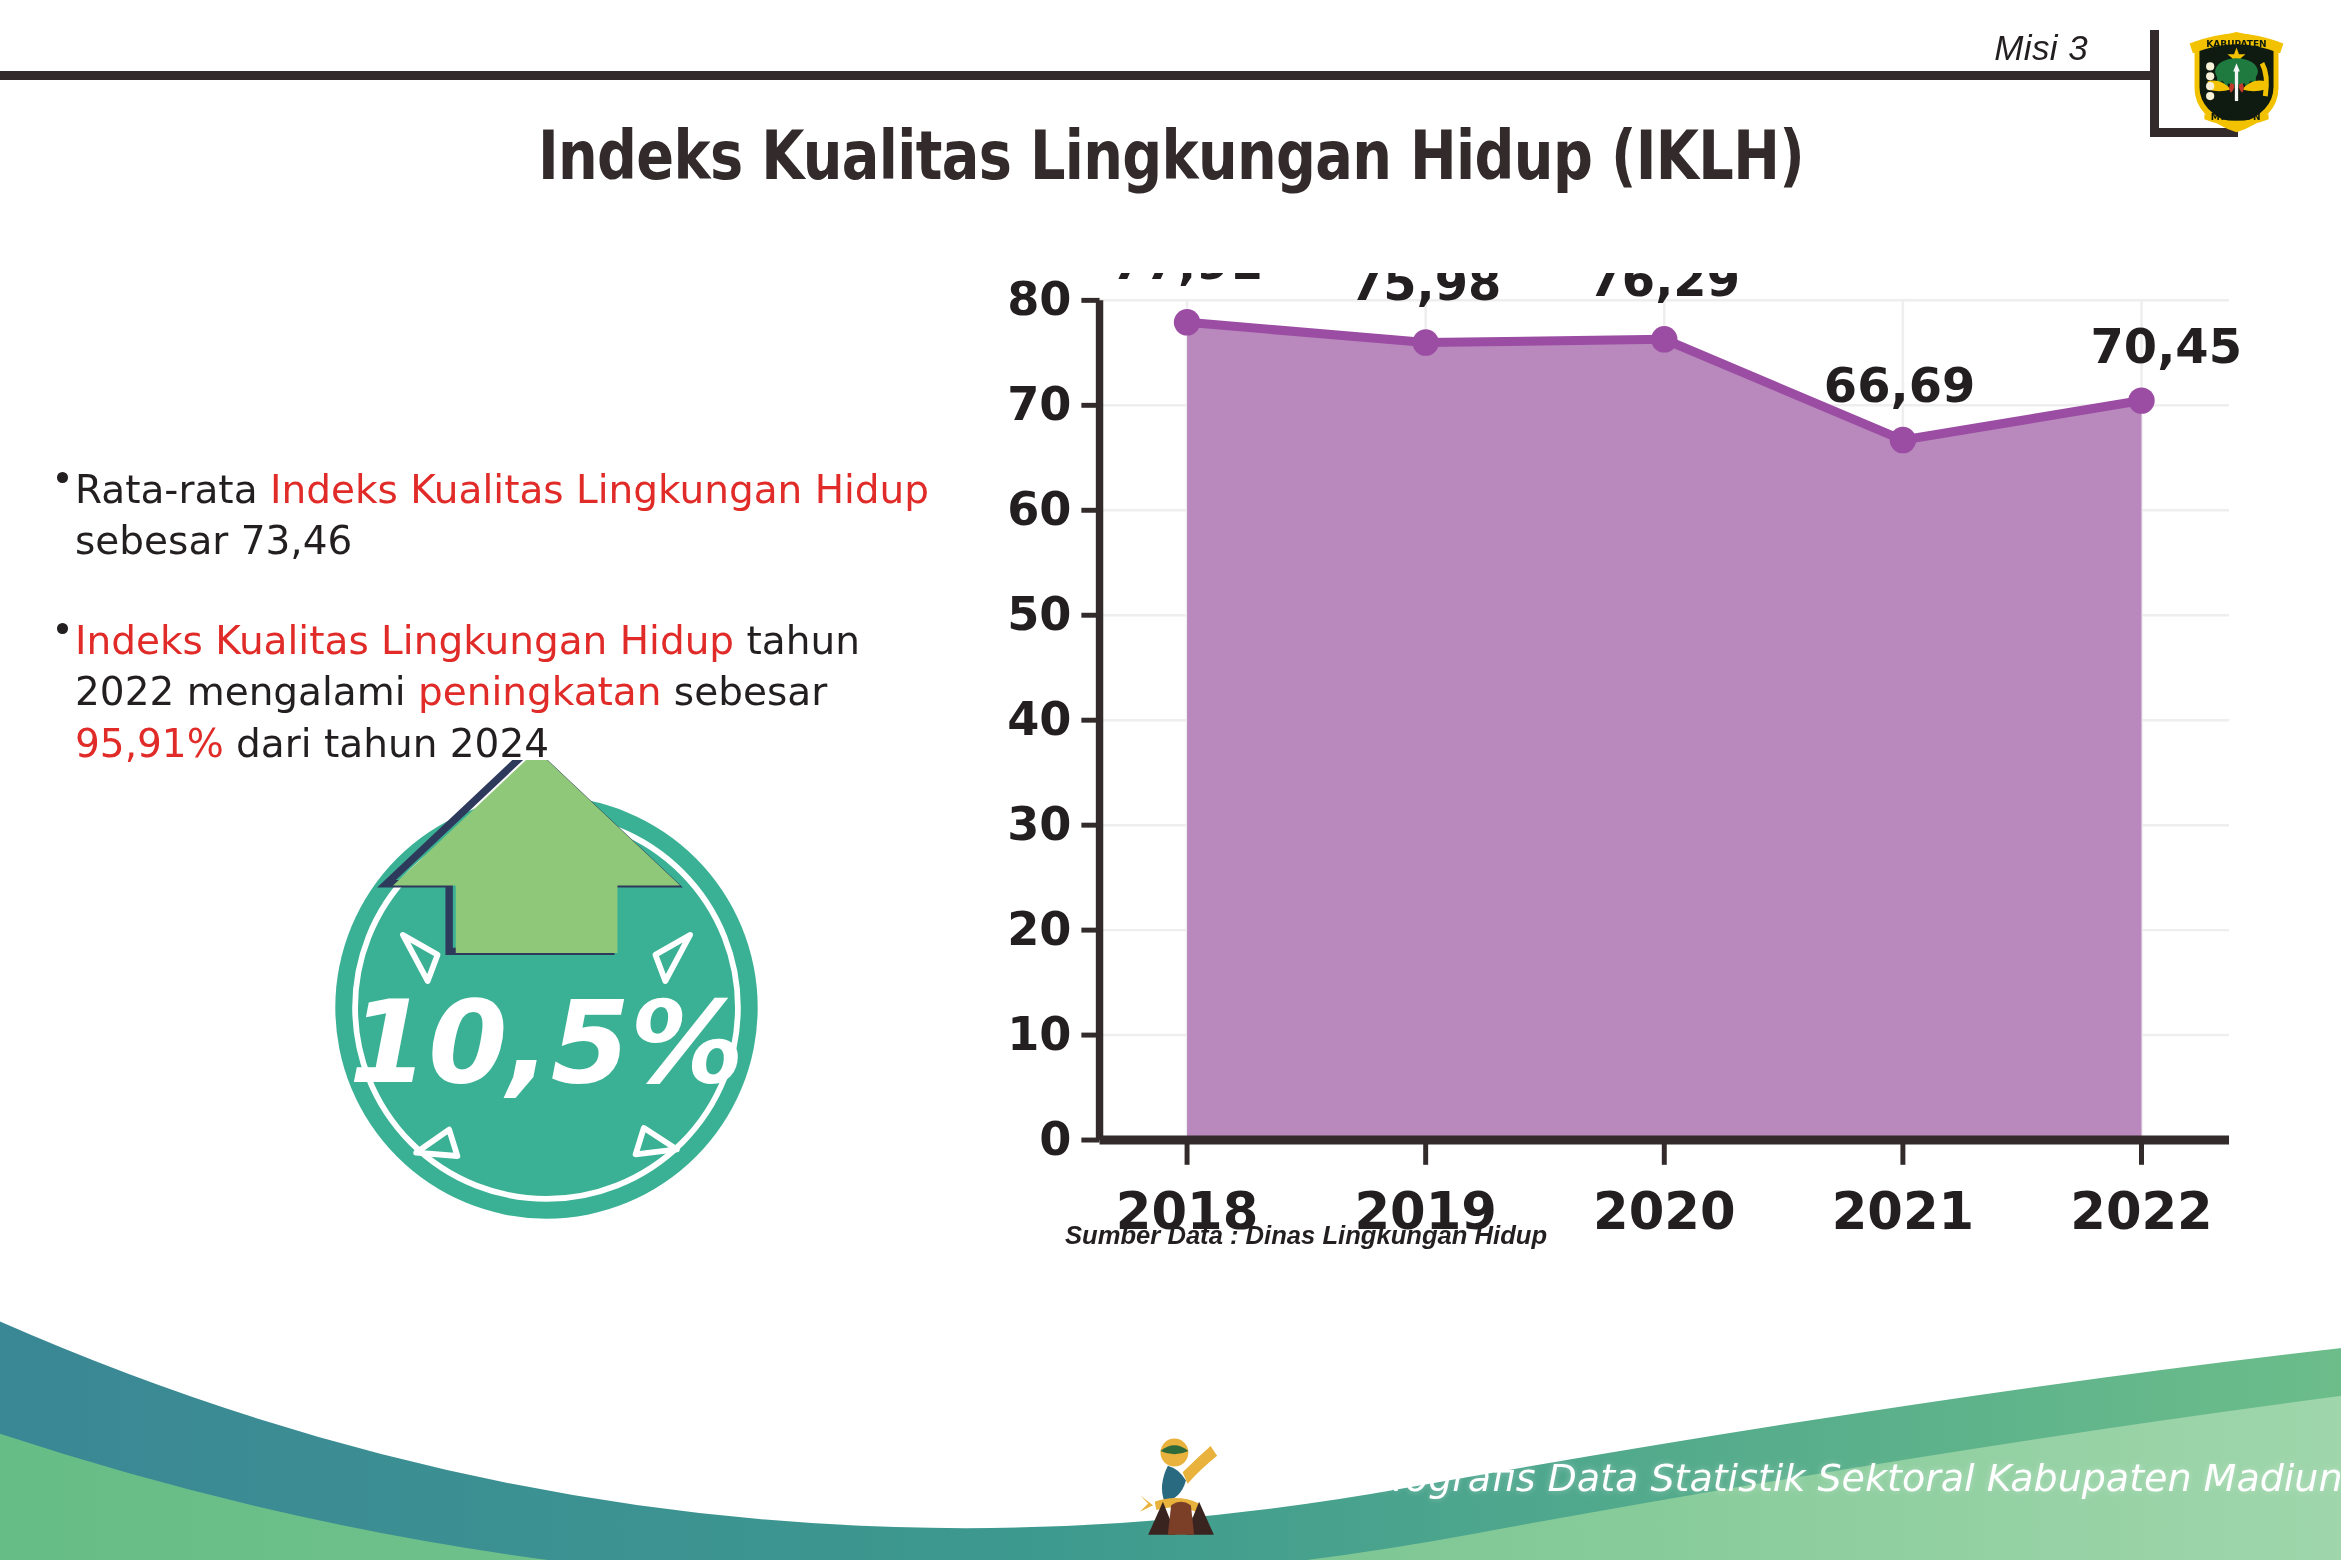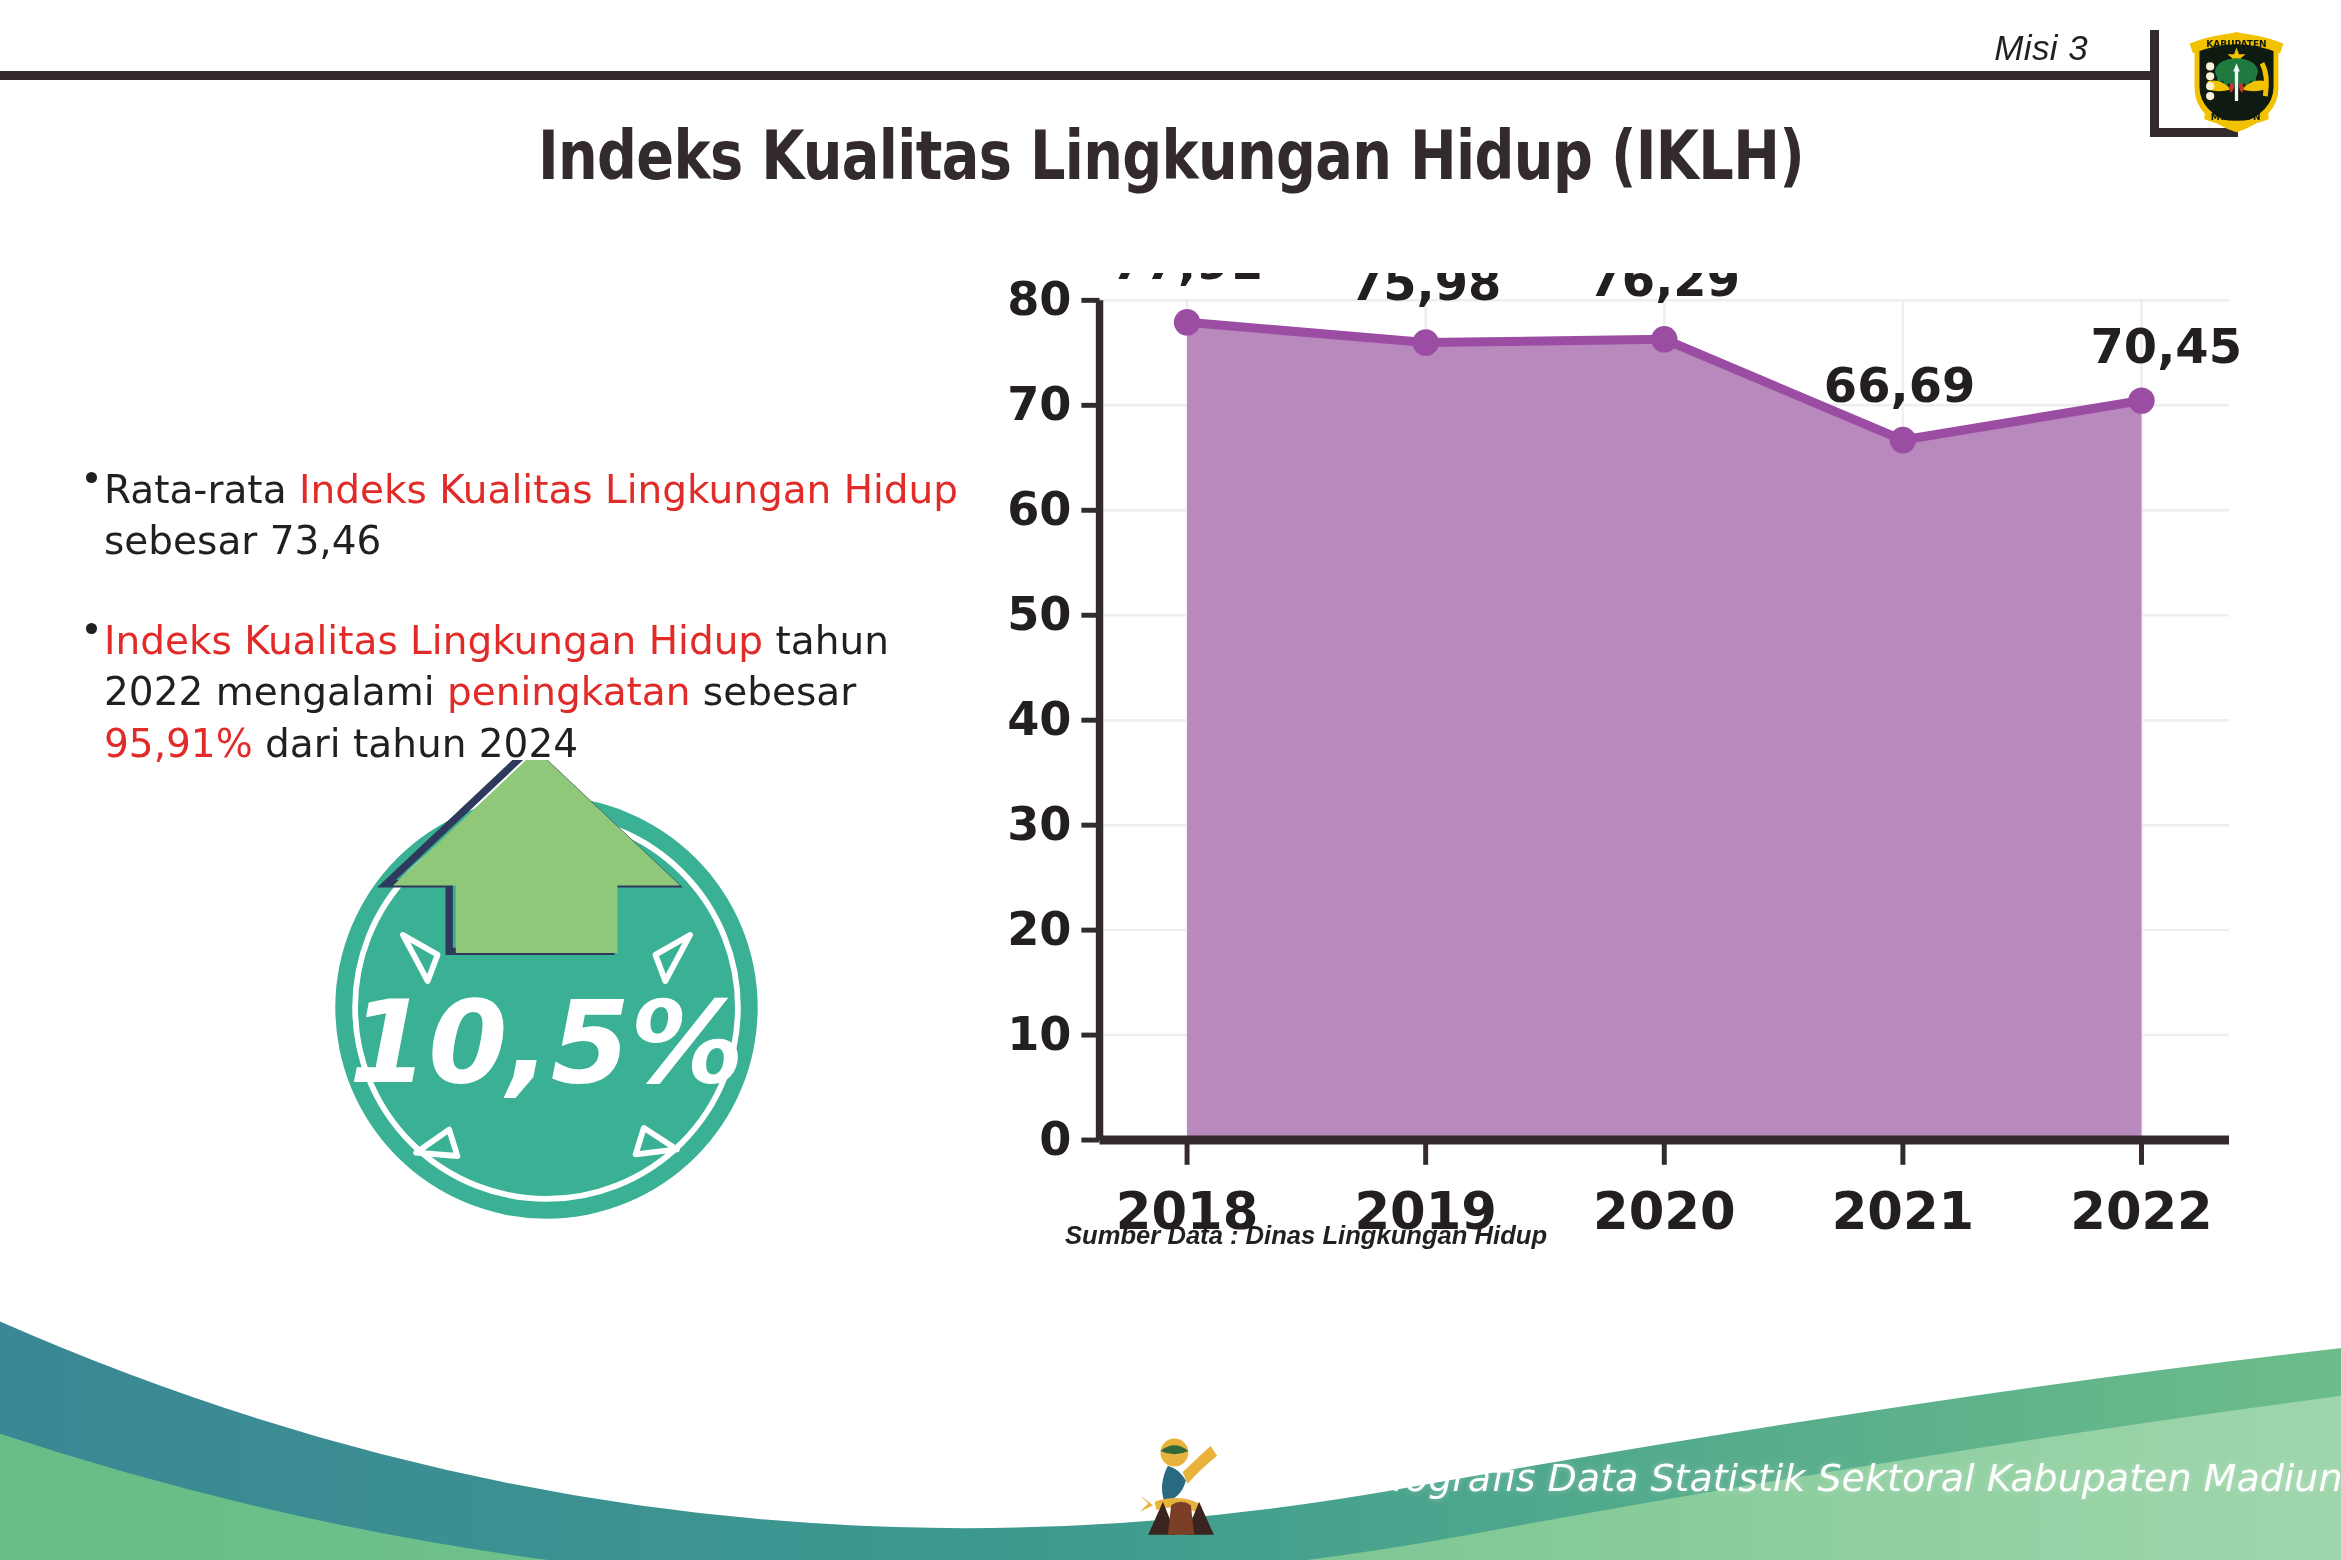--- a/index.html
+++ b/index.html
@@ -42,21 +42,21 @@
     font-size:68px;
     letter-spacing:-0.8px;
     color:#332b2b;
     transform:scaleX(0.82);
     transform-origin:center top;
     white-space:nowrap;
   }
 
   
   #bullets{
-    position:absolute; left:86px; top:464px; width:892px;
+    position:absolute; left:57px; top:464px; width:892px;
     font-family:"DejaVu Sans", sans-serif;
     font-size:39px; line-height:1.32; color:#231f20;
   }
   .bullet-item{ margin-bottom:48px; position:relative; }
   .bullet-dot{
     position:absolute; left:0; top:8.3px; width:10.7px; height:10.7px;
     border-radius:50%; background:#231f20;
   }
   .bullet-body{ padding-left:18px; }
   .rd{ color:#e02b28; }

